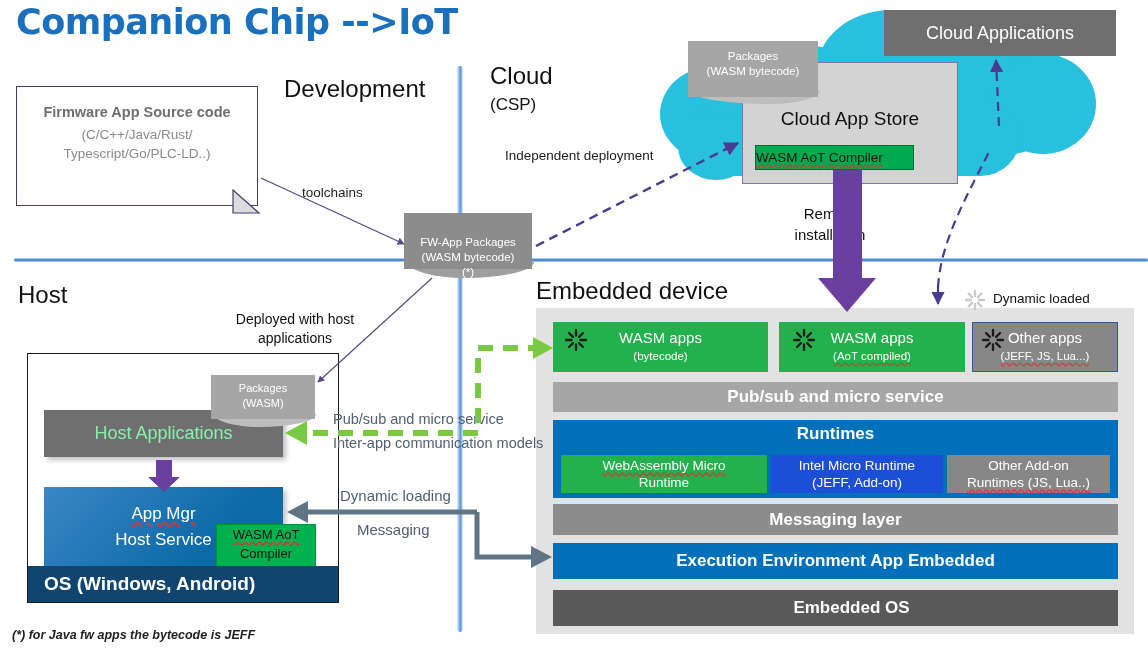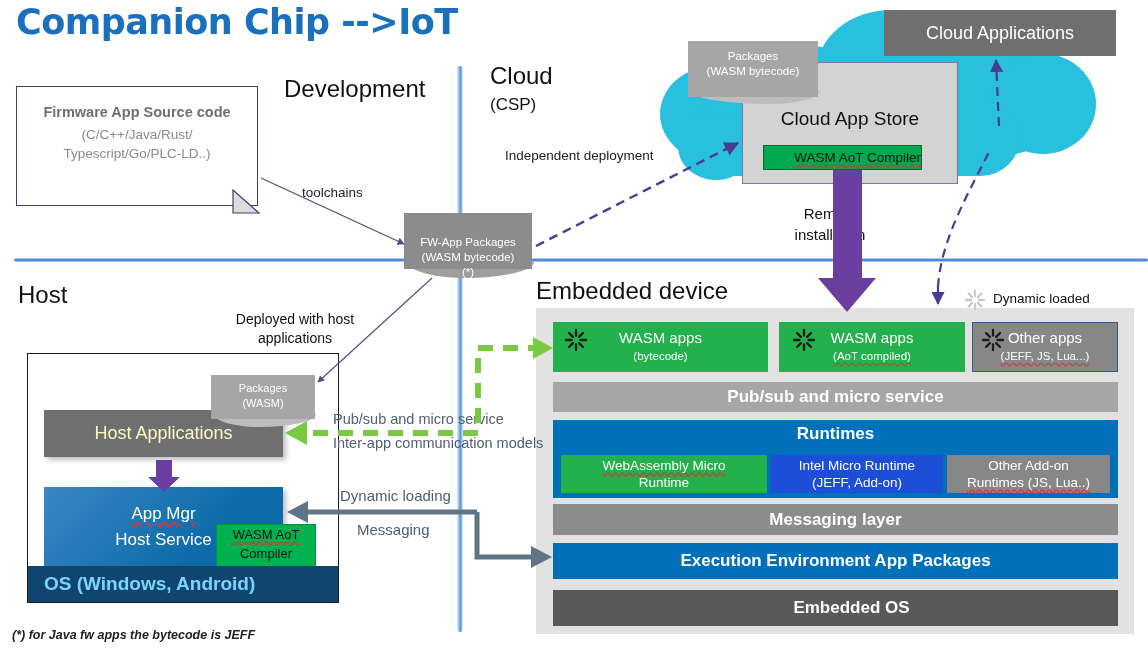--- a/index.html
+++ b/index.html
@@ -38,21 +38,21 @@
   #cloud{left:660px;top:8px;width:436px;height:178px;}
   .puff{position:absolute;background:#29bfde;border-radius:50%;}
 
   
   #store{left:742px;top:62px;width:216px;height:122px;background:#d3d3d3;
          border:1px solid #7b7b9e;}
   #store-title{left:742px;top:108px;width:216px;text-align:center;
                font-size:19px;color:#111;}
   #store-aot{left:755px;top:145px;width:159px;height:25px;background:#00a94f;
              border:1px solid #006b33;color:#111;font-size:13.5px;
-             display:flex;align-items:center;justify-content:flex-end;margin-left:8px;}
+             display:flex;align-items:center;justify-content:flex-start;}
   .sq{text-decoration:underline;text-decoration-color:#d33;
       text-decoration-style:wavy;text-underline-offset:2px;}
 
   
   #pkg-cloud{left:688px;top:41px;width:130px;height:56px;background:#a6a6a6;
              color:#fff;text-align:center;font-size:11.5px;line-height:15px;
              padding-top:8px;}
   #pkg-cloud-sh{left:692px;top:91px;width:128px;height:13px;background:#bdbdbd;
              border-radius:0 0 40% 60%/0 0 100% 100%;}
 
@@ -81,36 +81,36 @@
   #l-interapp{left:333px;top:435px;font-size:14.5px;color:#4f6070;}
   #l-dynload{left:340px;top:487px;font-size:15px;color:#4f6070;}
   #l-msg{left:357px;top:521px;font-size:15px;color:#4f6070;}
   #footnote{left:12px;top:628px;font-size:12.5px;font-style:italic;
             font-weight:bold;color:#222;}
 
   
   #host-box{left:27px;top:353px;width:312px;height:250px;border:1.2px solid #1a1a1a;
             background:#fff;}
   #host-apps{left:44px;top:410px;width:239px;height:47px;background:#6f6f6f;
-             color:#fef9c3;display:flex;align-items:center;justify-content:center;
+             color:#86efac;display:flex;align-items:center;justify-content:center;
              font-size:18px;box-shadow:3px 3px 5px rgba(0,0,0,.25);}
   #pkg-host{left:211px;top:375px;width:104px;height:44px;background:#a6a6a6;
             color:#fff;text-align:center;font-size:11px;line-height:15px;
             padding-top:6px;}
   #pkg-host-sh{left:214px;top:414px;width:102px;height:13px;background:#bdbdbd;
             border-radius:0 0 55% 45%/0 0 100% 100%;}
   #appmgr{left:44px;top:487px;width:239px;height:79px;
           background:linear-gradient(135deg,#3a87c4,#0d6aa8 70%);
           color:#fff;text-align:center;font-size:17px;line-height:26px;
           padding-top:14px;box-shadow:3px 3px 5px rgba(0,0,0,.25);}
   #host-aot{left:216px;top:524px;width:100px;height:46px;background:#00b14f;
             border:1px solid #00913f;color:#111;text-align:center;font-size:13px;
             line-height:19px;}
   #os-box{left:28px;top:566px;width:310px;height:36px;background:#10456f;
-          color:#7dd3fc;display:flex;align-items:center;padding-left:16px;
+          color:#ffffff;display:flex;align-items:center;padding-left:16px;
           font-size:19px;font-weight:bold;}
 
   
   #emb-panel{left:536px;top:308px;width:598px;height:326px;background:#e2e2e2;}
   .ebox{position:absolute;box-sizing:border-box;color:#fff;display:flex;
         align-items:center;justify-content:center;text-align:center;}
   #e-wasm1{left:553px;top:322px;width:215px;height:50px;background:#22b14c;
            font-size:15px;line-height:18px;flex-direction:column;}
   #e-wasm2{left:779px;top:322px;width:186px;height:50px;background:#22b14c;
            font-size:15px;line-height:18px;flex-direction:column;}
@@ -240,21 +240,21 @@
   <div class="abs ebox" id="e-rt2">
     <div>Intel Micro Runtime</div>
     <div>(JEFF, Add-on)</div>
   </div>
   <div class="abs ebox" id="e-rt3">
     <div>Other Add-on</div>
     <div class="sq">Runtimes (JS, Lua..)</div>
   </div>
 
   <div class="abs ebox" id="e-msg">Messaging layer</div>
-  <div class="abs ebox" id="e-eeam">Execution Environment App Packages</div>
+  <div class="abs ebox" id="e-eeam">Execution Environment App Embedded</div>
   <div class="abs ebox" id="e-os">Embedded OS</div>
 
   <div class="abs lbl" id="l-toolchains">toolchains</div>
   <div class="abs lbl" id="l-indep">Independent deployment</div>
   <div class="abs" id="l-remote">
     <div>Remote</div>
     <div>installation</div>
   </div>
   <div class="abs" id="l-dyn">Dynamic loaded</div>
   <div class="abs" id="l-deployed">

